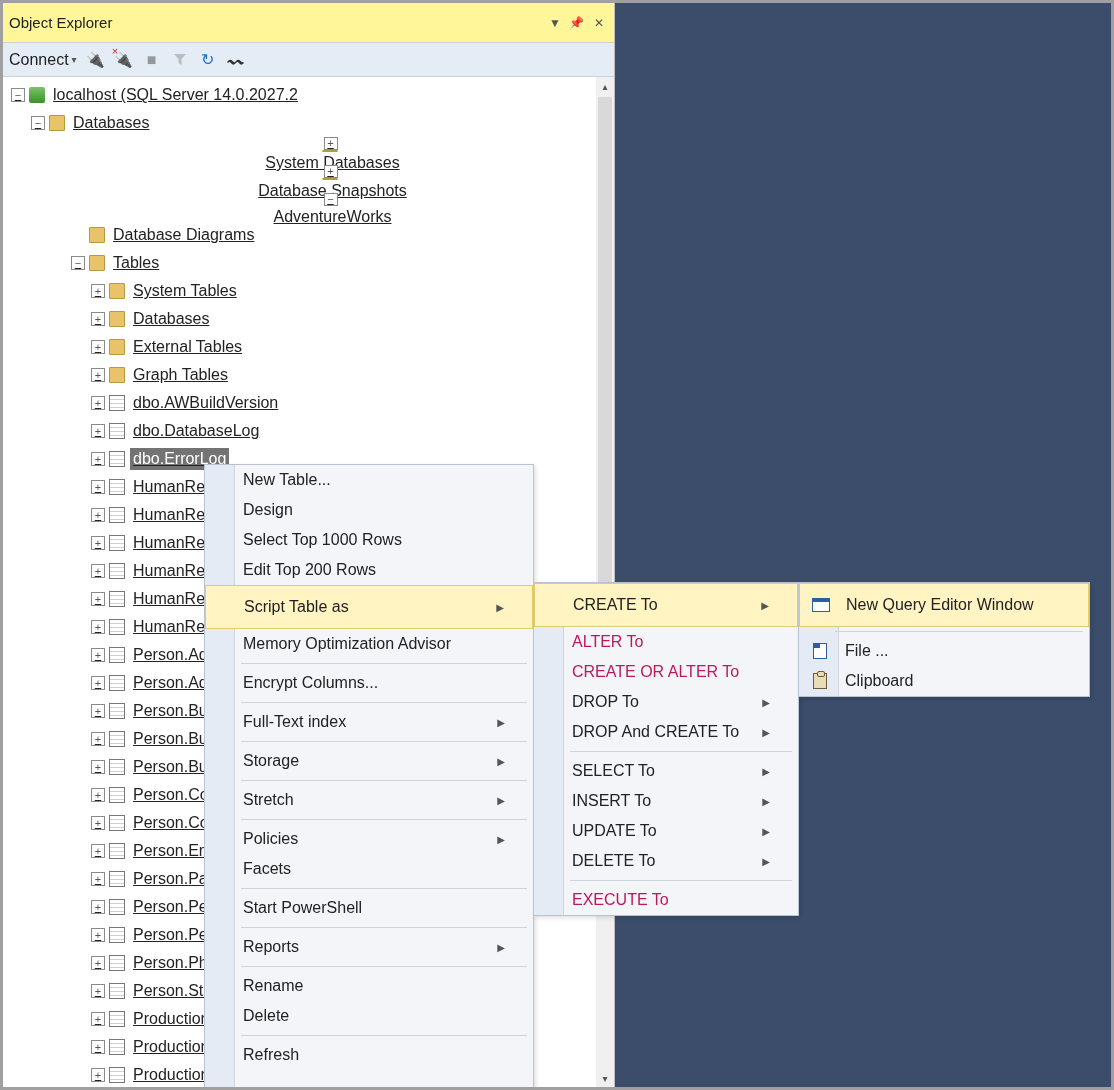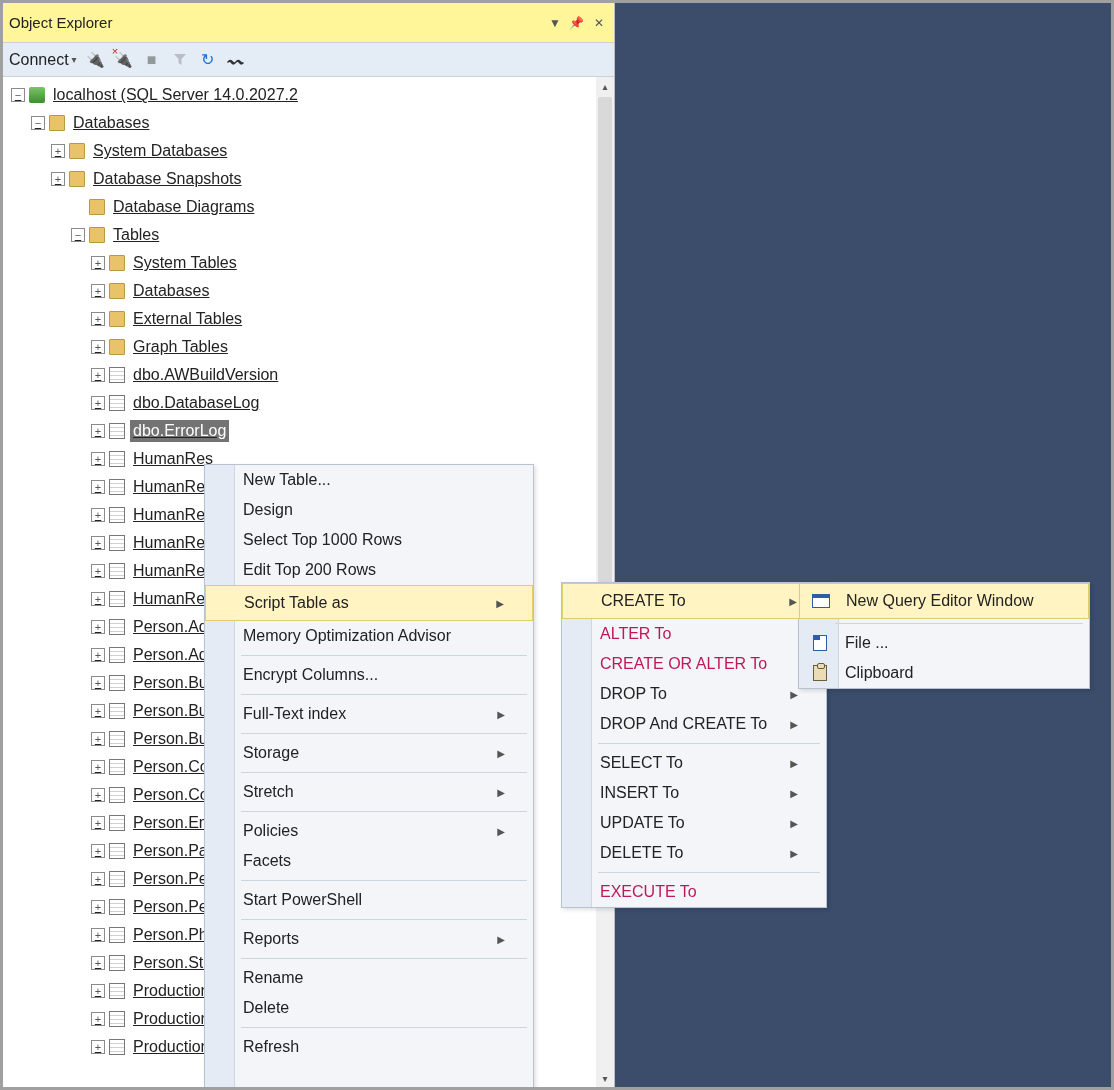--- a/index.html
+++ b/index.html
@@ -30,42 +30,42 @@
   .blankexp { width: 14px; margin-right: 4px; display: inline-block; }
   .ticon { width: 16px; height: 16px; display: inline-flex; align-items: center; justify-content: center; margin-right: 5px; }
   .ticon.folder { background: #e8c36a; border: 1px solid #b8993e; border-radius: 1px; }
   .ticon.db { background: linear-gradient(#c9c9c9,#9c9c9c); border-radius: 2px; }
   .ticon.server { background: linear-gradient(#7cc36a,#3b8f2a); border-radius: 2px; }
   .ticon.table { border: 1px solid #777; background: repeating-linear-gradient(to bottom,#fff,#fff 3px,#d0d0d0 3px,#d0d0d0 4px); }
   .label { padding: 1px 3px; }
   .label.sel { background: #737373; color: #fff; }
   .ind1 { padding-left: 4px; }
   .ind2 { padding-left: 24px; }
-  .ind3 { padding-left: 44px; }
+  .ind3 { padding-left: 44px; flex-direction: column; }
   .ind4 { padding-left: 64px; }
   .ind5 { padding-left: 84px; }
 
   .vscroll { position: absolute; right: 0; top: 0; bottom: 0; width: 18px; background: #f0f0f0; }
   .vscroll .arrow { height: 18px; display: flex; align-items: center; justify-content: center; color: #555; font-size: 10px; }
   .vscroll .thumb { position: absolute; left: 2px; right: 2px; top: 20px; height: 520px; background: #d9d9d9; border-radius: 2px; }
 
   
   .editor-area { flex: 1; background: #3b4d6b; }
 
   
   .menu { position: absolute; background: #f3f5f8; border: 1px solid #b9c2d0; box-shadow: 2px 2px 4px rgba(0,0,0,.12); font-size: 16px; color: #222; }
   .menu .iconcol { position: absolute; left: 0; top: 0; bottom: 0; width: 30px; background: #e4ebf5; border-right: 1px solid #d0d6e0; }
   .menu-item { position: relative; z-index: 1; display: flex; align-items: center; height: 30px; padding: 0 28px 0 38px; }
-  .menu-item.highlight { background: #fff4c2; border: 1px solid #e0ce6c; height: 36px; }
+  .menu-item.highlight { background: #fff4c2; border: 1px solid #e0ce6c; height: 44px; }
   .menu-item.disabled { color: #be185d; }
   .menu-sep { position: relative; z-index: 1; height: 1px; margin: 4px 6px 4px 36px; background: #cfd5df; }
   .submenu-arrow { margin-left: auto; font-size: 10px; color: #555; }
 
   .menu1 { left: 201px; top: 461px; width: 330px; }
-  .menu2 { left: 530px; top: 579px; width: 266px; margin-left: 28px; }
+  .menu2 { left: 530px; top: 579px; width: 266px; }
   .menu3 { left: 795px; top: 579px; width: 292px; }
   .menu3 .menu-item { padding-left: 46px; }
   .menu3 .iconcol { width: 40px; }
   .menu3 .mi-icon { position: absolute; left: 10px; width: 22px; height: 18px; display: flex; align-items: center; justify-content: center; }
 
   .redbox { position: absolute; border: 2px solid #d33; pointer-events: none; }
   .redbox1 { left: 797px; top: 581px; width: 288px; height: 30px; }
 
   .ico-window { width: 18px; height: 14px; border: 1px solid #2a5ea8; border-top-width: 4px; background: #fff; }
   .ico-file { width: 14px; height: 16px; border: 1px solid #2a5ea8; background: #fff; }
@@ -122,20 +122,25 @@
           <span class="ticon folder"></span>
           <span class="label">System Databases</span>
         </div>
 
         <div class="row ind3">
           <span class="expander"></span>
           <span class="ticon folder"></span>
           <span class="label">Database Snapshots</span>
         </div>
 
+        <div class="row ind3">
+          <span class="expander open"></span>
+          <span class="ticon db"></span>
+          <span class="label">AdventureWorks</span>
+        </div>
 
         <div class="row ind4">
           <span class="blankexp"></span>
           <span class="ticon folder"></span>
           <span class="label">Database Diagrams</span>
         </div>
 
         <div class="row ind4">
           <span class="expander open"></span>
           <span class="ticon folder"></span>

